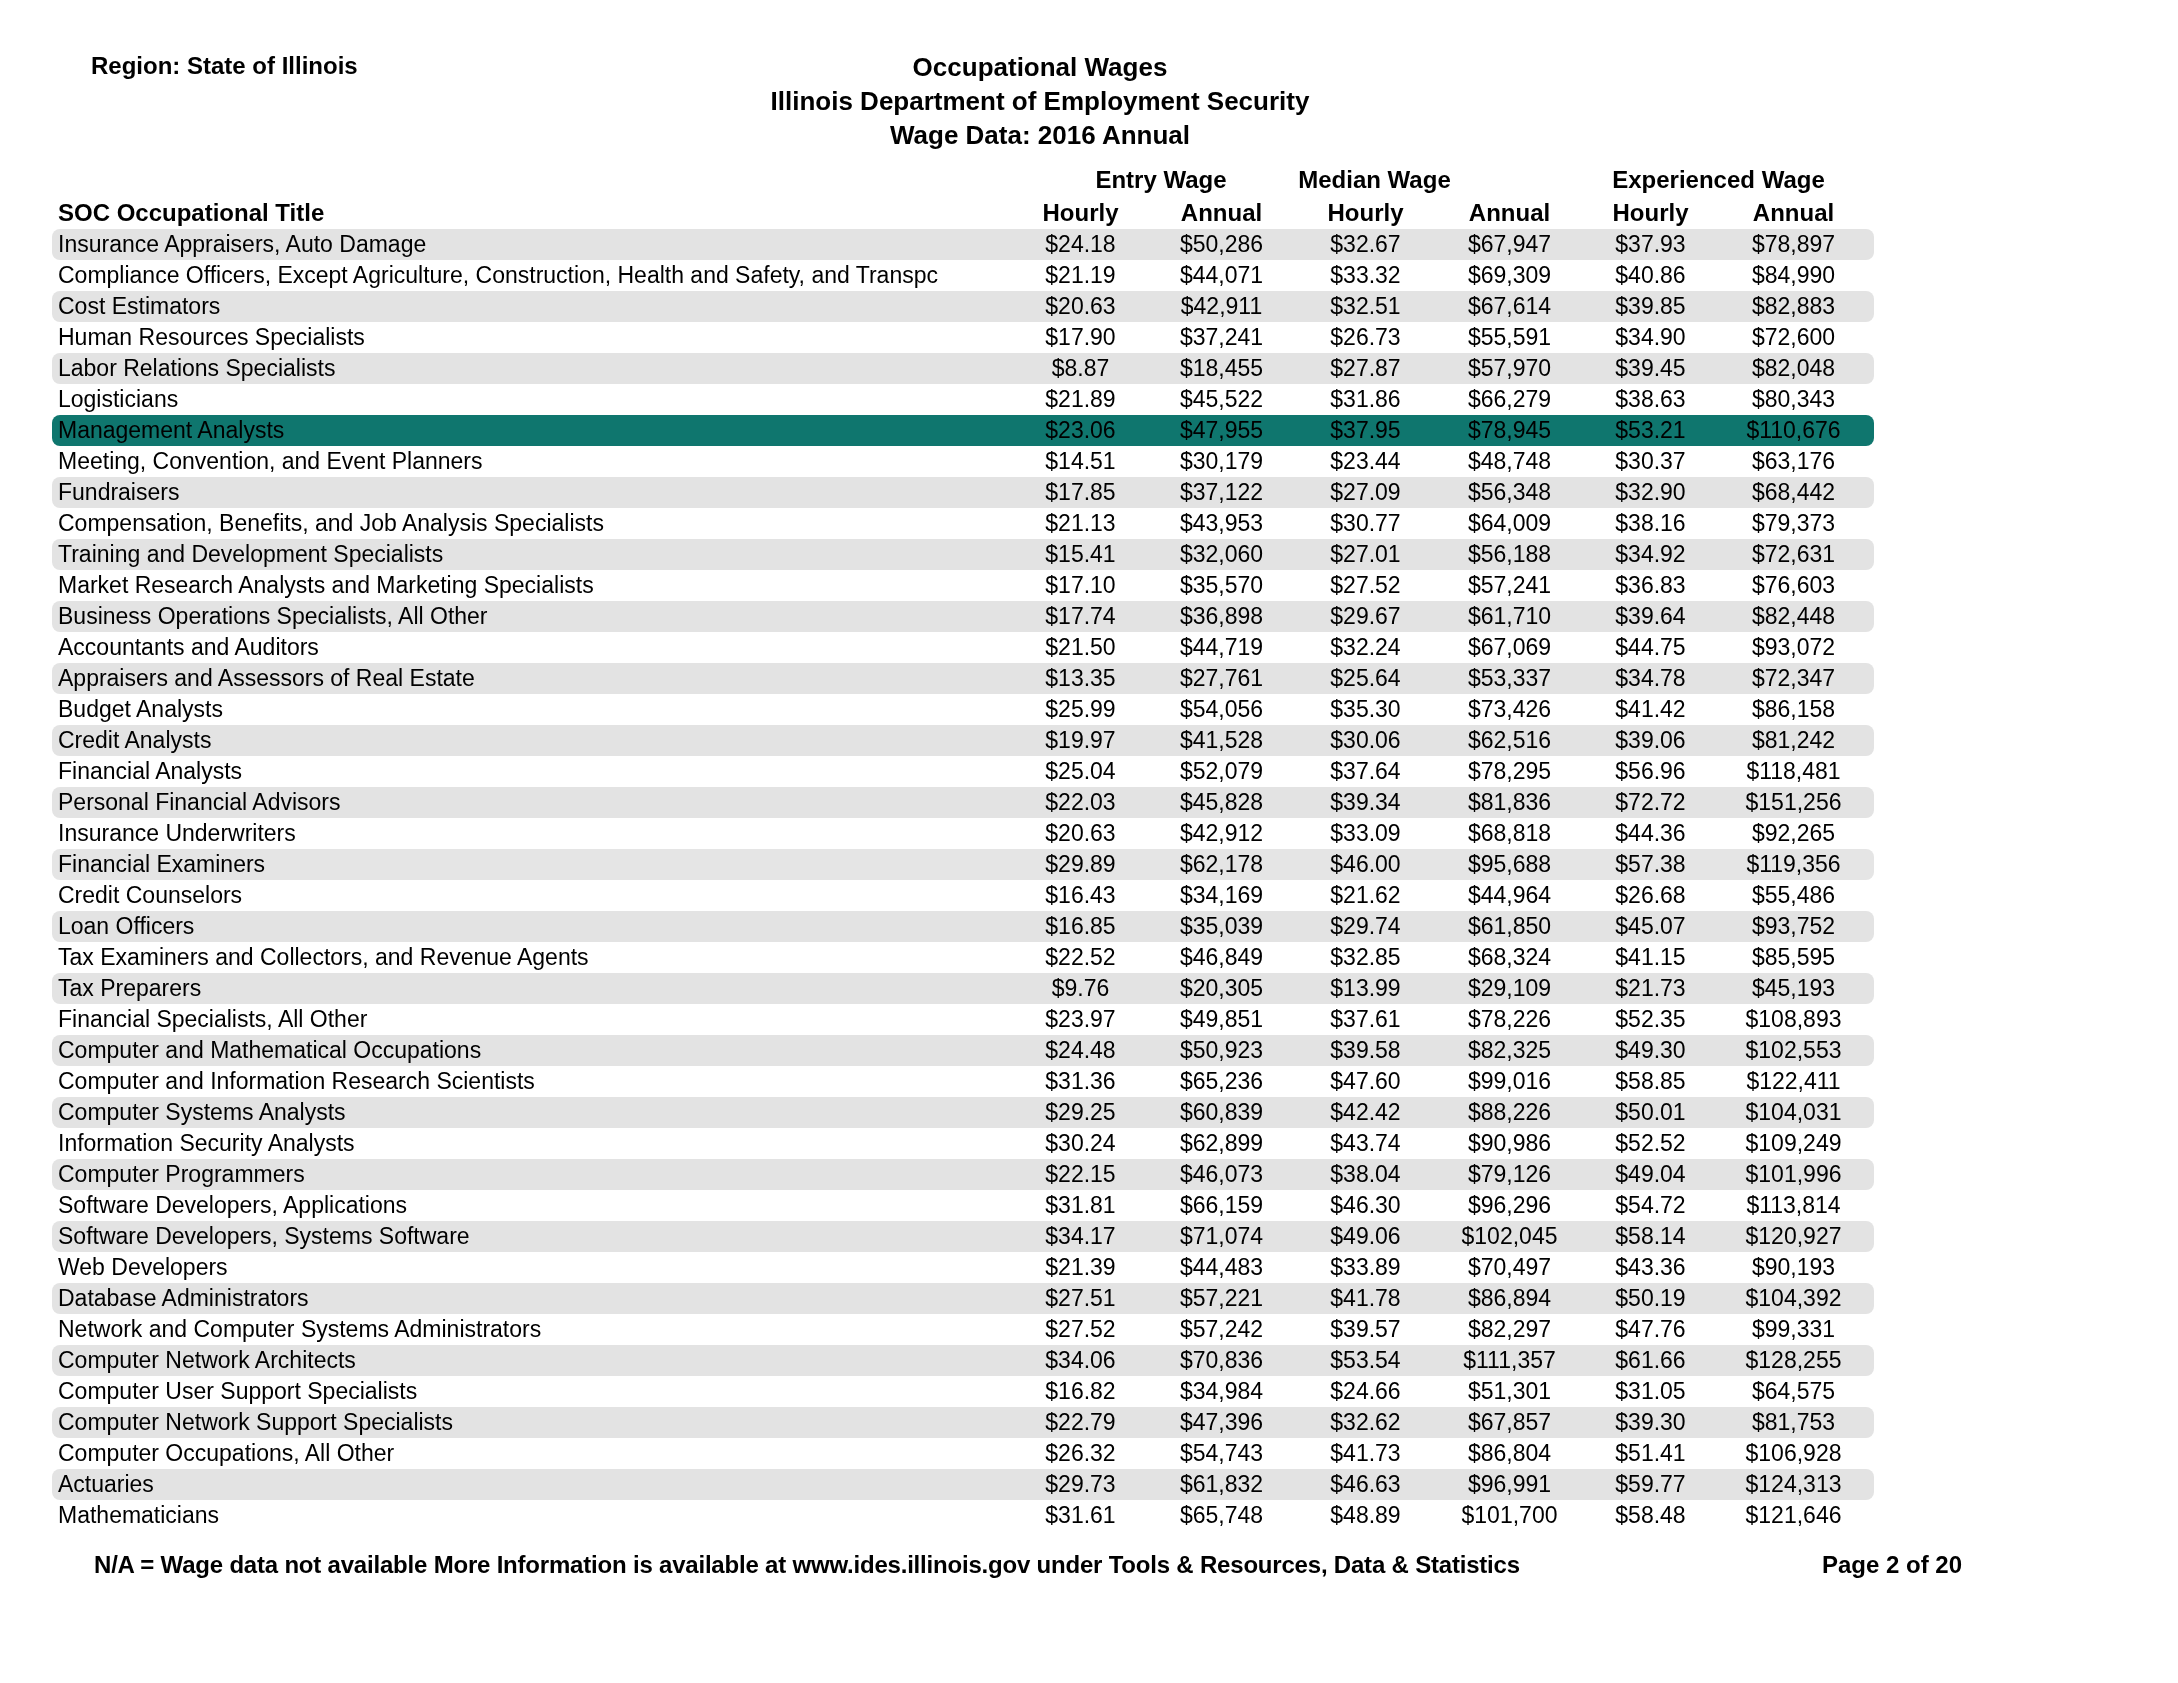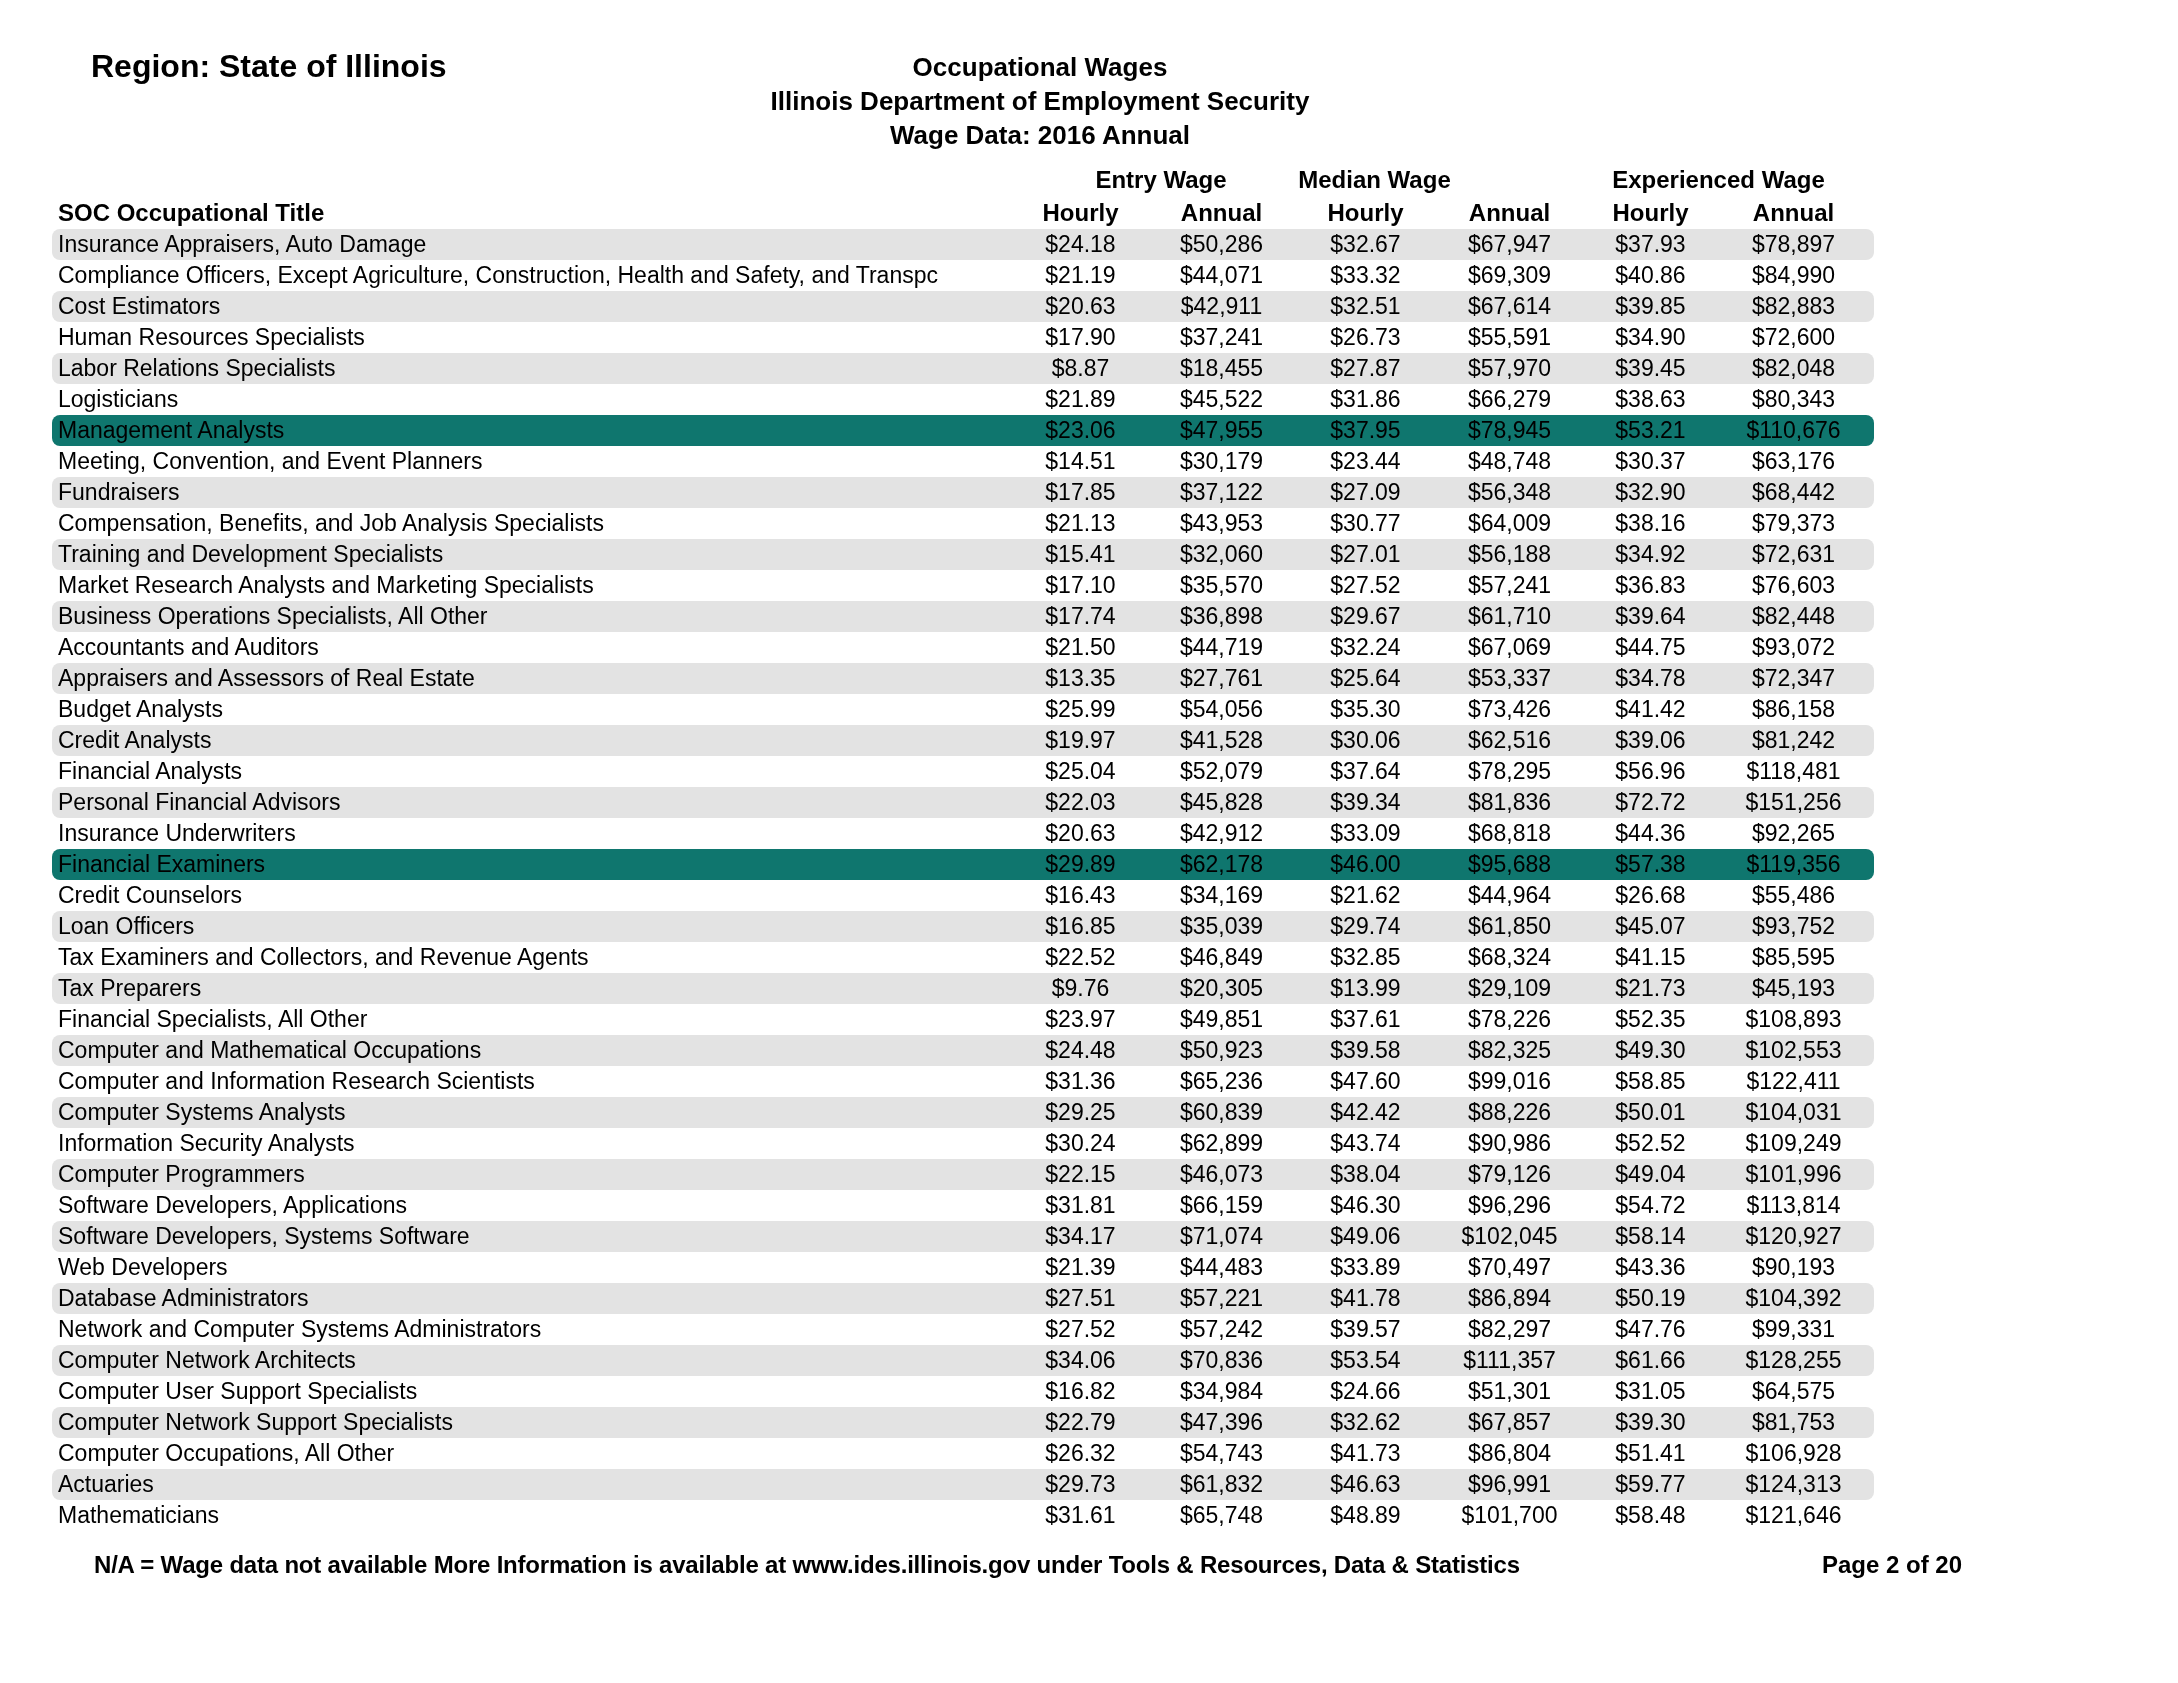--- a/index.html
+++ b/index.html
@@ -2,21 +2,21 @@
 <html><head>
   <meta charset="utf-8">
   <style>
     html, body { margin: 0; padding: 0; background: #ffffff; }
     body {
       width: 2178px; height: 1683px; position: relative; overflow: hidden;
       font-family: "Liberation Sans", "DejaVu Sans", sans-serif; color: #000;
     }
     .region {
       position: absolute; left: 91px; top: 52px;
-      font-size: 32px; font-weight: bold; line-height: 28px;
+      font-size: 24px; font-weight: bold; line-height: 28px;
     }
     .title-block {
       position: absolute; left: 644px; width: 792px; top: 50px;
       text-align: center; font-weight: bold; font-size: 26px; line-height: 34px;
     }
     .title-block div { white-space: nowrap; }
     .table-wrap { position: absolute; left: 52px; top: 163px; width: 1822px; }
     .group-row, .sub-row, .data-row { position: relative; height: 31px; }
     .group-row { height: 34px; }
     .sub-row { height: 32px; text-decoration: underline; }
@@ -247,21 +247,21 @@
       </div>
       <div class="data-row">
         <div class="cell title-cell">Insurance Underwriters</div>
         <div class="cell num c0">$20.63</div>
         <div class="cell num c1">$42,912</div>
         <div class="cell num c2">$33.09</div>
         <div class="cell num c3">$68,818</div>
         <div class="cell num c4">$44.36</div>
         <div class="cell num c5">$92,265</div>
       </div>
-      <div class="data-row shaded" style="background: #0f766e;">
+      <div class="data-row shaded" style="background: #e5e5e5;">
         <div class="cell title-cell">Financial Examiners</div>
         <div class="cell num c0">$29.89</div>
         <div class="cell num c1">$62,178</div>
         <div class="cell num c2">$46.00</div>
         <div class="cell num c3">$95,688</div>
         <div class="cell num c4">$57.38</div>
         <div class="cell num c5">$119,356</div>
       </div>
       <div class="data-row">
         <div class="cell title-cell">Credit Counselors</div>

